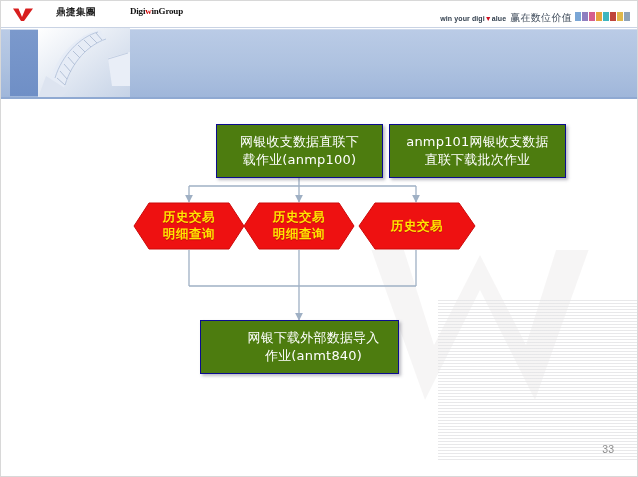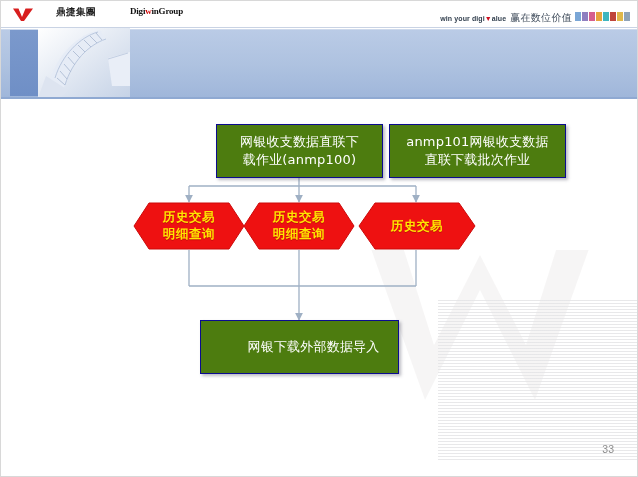--- a/index.html
+++ b/index.html
@@ -290,20 +290,21 @@
         <polygon points="17,1 101,1 117,24 101,47 17,47 1,24" fill="#ee1111" stroke="#cc0a0a" stroke-width="1"></polygon>
       </svg>
       <div class="hextext">
         <span>历史交易</span>
       </div>
     </div>
 
     <div class="node boxblue" style="left:200px;top:222px;width:199px;height:54px;padding-left:32px;">
       <span class="inner">
         <span>网银下载外部数据导入</span><br>
+        <span>作业(anmt840)</span>
       </span>
     </div>
   </div>
 
   <div class="pagenum">33</div>
 
   <div class="page-border"></div>
 </div>
 
 </body></html>

